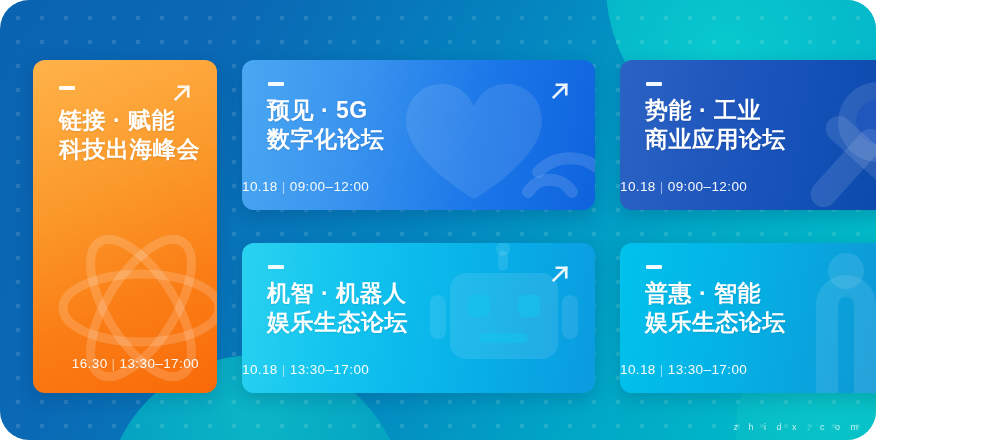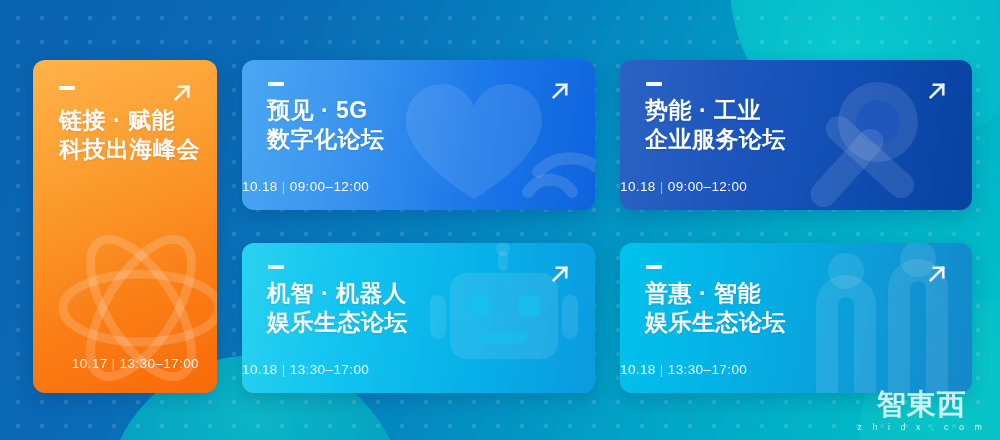--- a/index.html
+++ b/index.html
@@ -1,22 +1,23 @@
 <!DOCTYPE html>
 <html><head>
 <meta charset="utf-8">
 <style>
   html,body{margin:0;padding:0;}
   body{
     width:1000px;height:440px;overflow:hidden;
     font-family:"Liberation Sans","DejaVu Sans",sans-serif;
   }
   #stage{
-    position:relative;width:1000px;height:440px;overflow:hidden;
+    position:relative;width:876px;height:440px;overflow:hidden;
     background:linear-gradient(118deg,#0a63b0 0%,#0a68b4 22%,#0484bf 48%,#00a6c6 72%,#00c4c8 100%);
+    border-radius:29px;
   }
   
   .bg-circle{position:absolute;border-radius:50%;pointer-events:none;}
   #circle-topright{
     width:330px;height:330px;right:-60px;top:-180px;
     background:radial-gradient(circle at 35% 70%,#0ad0cf 0%,#04b6c9 60%,#03a7c4 100%);
     opacity:.85;
   }
   #circle-bottom{
     width:300px;height:300px;left:105px;bottom:-215px;
@@ -126,21 +127,21 @@
         </g>
       </svg>
     </div>
     <span class="dash"></span>
     <svg class="arrow" viewBox="0 0 24 24">
       <path d="M7 17 L17 7 M9.5 7 H17 V14.5" fill="none" stroke="#ffffff" stroke-width="2.1" stroke-linecap="square"></path>
     </svg>
     <div class="title">链接 · 赋能
 科技出海峰会</div>
     <div class="meta">
-      <span>10.17</span><span class="sep">|</span><span>13:30–17:00</span>
+      <span>16.30</span><span class="sep">|</span><span>13:30–17:00</span>
     </div>
   </div>
 
   <div class="card wide" id="card-5g">
     <div class="deco">
       <svg width="353" height="150" viewBox="0 0 353 150">
         <path d="M264 24c-16 0-28 11-32 23-4-12-16-23-32-23-21 0-36 16-36 37 0 39 68 78 68 78s68-39 68-78c0-21-15-37-36-37z" fill="#ffffff" fill-opacity="0.10"></path>
         <g fill="none" stroke="#ffffff" stroke-opacity="0.13" stroke-linecap="round">
           <path d="M286 132a26 26 0 0 1 44 0" stroke-width="12"></path>
           <path d="M296 112a44 44 0 0 1 64 0" stroke-width="12"></path>
@@ -169,21 +170,21 @@
           <rect x="195" y="84" width="110" height="26" rx="13" transform="rotate(42 250 97)"></rect>
           <rect x="214" y="60" width="26" height="96" rx="13" transform="rotate(42 227 108)"></rect>
         </g>
       </svg>
     </div>
     <span class="dash"></span>
     <svg class="arrow" viewBox="0 0 24 24">
       <path d="M7 17 L17 7 M9.5 7 H17 V14.5" fill="none" stroke="#ffffff" stroke-width="2.1" stroke-linecap="square"></path>
     </svg>
     <div class="title">势能 · 工业
-企业服务论坛</div>
+商业应用论坛</div>
     <div class="meta">
       <span>10.18</span><span class="sep">|</span><span>09:00–12:00</span>
     </div>
   </div>
 
   <div class="card wide" id="card-robot">
     <div class="deco">
       <svg width="353" height="150" viewBox="0 0 353 150">
         <g fill="#ffffff" fill-opacity="0.10">
           <rect x="208" y="30" width="108" height="86" rx="16"></rect>
@@ -226,17 +227,16 @@
       <path d="M7 17 L17 7 M9.5 7 H17 V14.5" fill="none" stroke="#ffffff" stroke-width="2.1" stroke-linecap="square"></path>
     </svg>
     <div class="title">普惠 · 智能
 娱乐生态论坛</div>
     <div class="meta">
       <span>10.18</span><span class="sep">|</span><span>13:30–17:00</span>
     </div>
   </div>
 
   <div id="watermark">
-    <div class="wm-cn">智東西</div>
     <div class="wm-en">z h i d x . c o m</div>
   </div>
 
 </div>
 
 </body></html>

